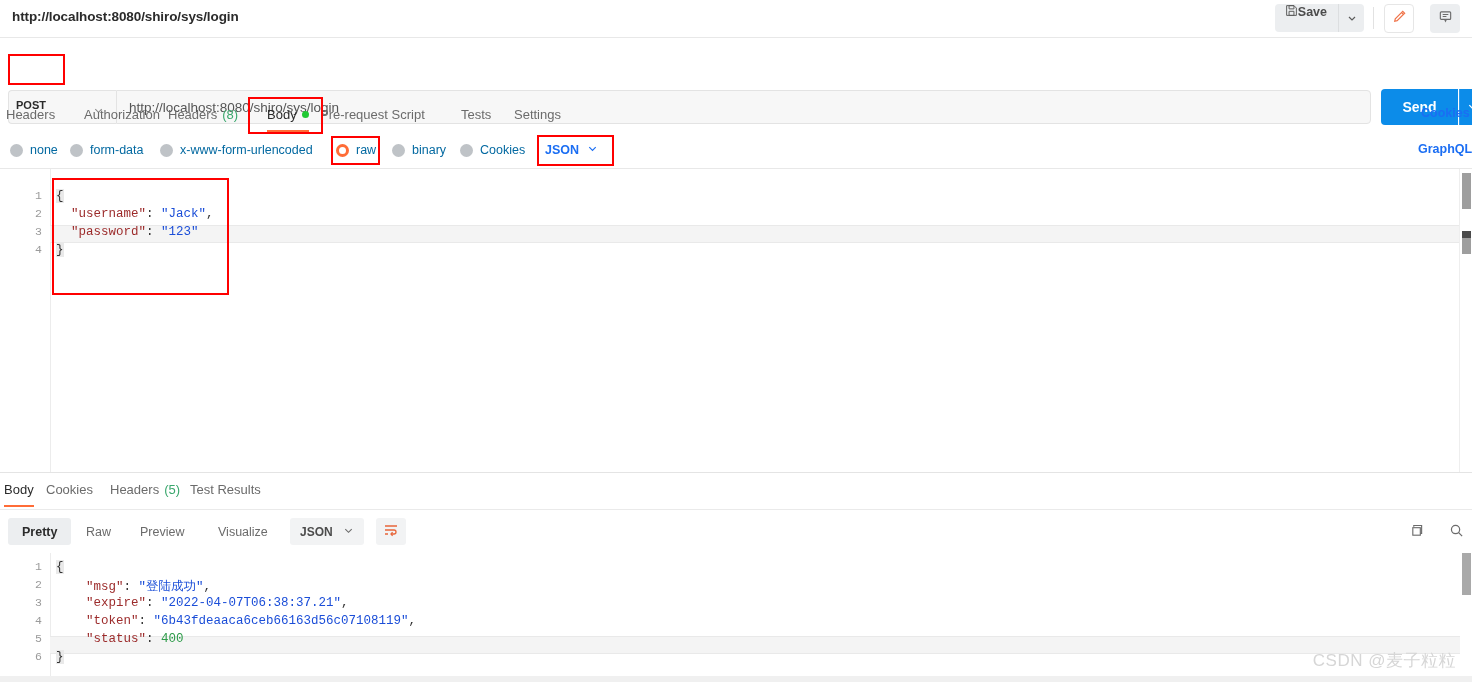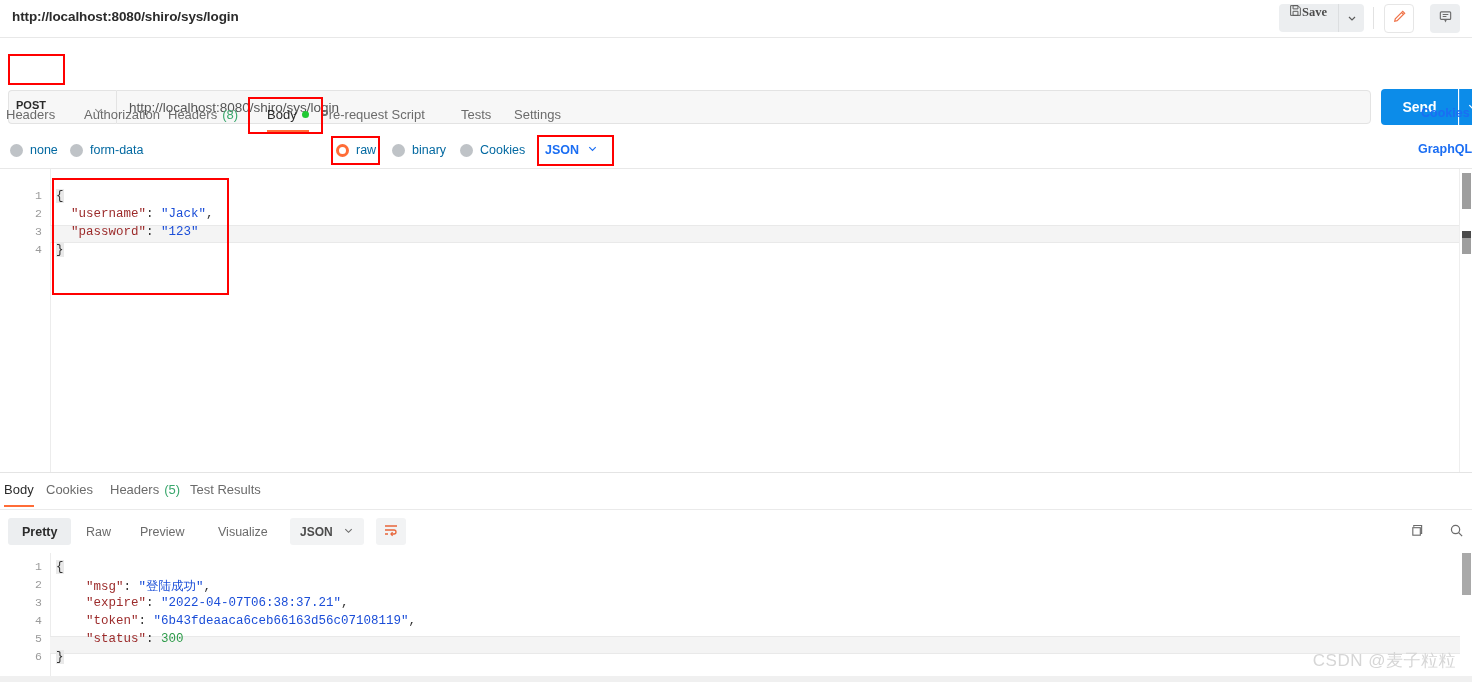--- a/index.html
+++ b/index.html
@@ -25,21 +25,20 @@
   }
   .save-group {
     position: absolute; right: 108px; top: 4px; height: 28px;
     display: flex; align-items: stretch;
     background: #eceef0; border-radius: 4px; overflow: hidden;
   }
   .save-btn {
     display: flex; align-items: center; 
     padding: 0 11px 12px 10px; font-size: 12.5px; color: #4c4c4c; font-weight: 600;
     cursor: pointer;
-    font-family: Liberation Serif, serif;
   }
   .save-caret {
     width: 26px; display: flex; align-items: center; justify-content: center;
     border-left: 1px solid #dcdee0; cursor: pointer;
   }
   .tb-divider {
     position: absolute; right: 98px; top: 7px; width: 1px; height: 22px;
     background: #e2e2e2;
   }
   .icon-sq {
@@ -352,20 +351,24 @@
 
   <div class="btype-row">
     <div class="radio-item" style="left:10px">
       <span class="rdot"></span>
       <span>none</span>
     </div>
     <div class="radio-item" style="left:70px">
       <span class="rdot"></span>
       <span>form-data</span>
     </div>
+    <div class="radio-item" style="left:160px">
+      <span class="rdot"></span>
+      <span>x-www-form-urlencoded</span>
+    </div>
     <div class="radio-item" style="left:336px">
       <span class="rdot sel"></span>
       <span>raw</span>
     </div>
     <div class="radio-item" style="left:392px">
       <span class="rdot"></span>
       <span>binary</span>
     </div>
     <div class="radio-item" style="left:460px">
       <span class="rdot"></span>
@@ -478,21 +481,21 @@
     <div class="gline" style="top:25px">2</div>
     <div class="gline" style="top:43px">3</div>
     <div class="gline" style="top:61px">4</div>
     <div class="gline" style="top:79px">5</div>
     <div class="gline" style="top:97px">6</div>
 
     <div class="code-line" style="top:7px"><span class="brace">{</span></div>
     <div class="code-line" style="top:25px"><span class="p">    </span><span class="k">"msg"</span><span class="p">: </span><span class="v">"登陆成功"</span><span class="p">,</span></div>
     <div class="code-line" style="top:43px"><span class="p">    </span><span class="k">"expire"</span><span class="p">: </span><span class="v">"2022-04-07T06:38:37.21"</span><span class="p">,</span></div>
     <div class="code-line" style="top:61px"><span class="p">    </span><span class="k">"token"</span><span class="p">: </span><span class="v">"6b43fdeaaca6ceb66163d56c07108119"</span><span class="p">,</span></div>
-    <div class="code-line" style="top:79px"><span class="p">    </span><span class="k">"status"</span><span class="p">: </span><span class="num">300</span></div>
+    <div class="code-line" style="top:79px"><span class="p">    </span><span class="k">"status"</span><span class="p">: </span><span class="num">400</span></div>
     <div class="code-line" style="top:97px"><span class="brace">}</span></div>
 
     <div class="resp-vscroll">
       <div class="resp-thumb"></div>
     </div>
     <div class="resp-bottom-scroll"></div>
   </div>
 
   <div class="watermark">CSDN @麦子粒粒</div>
 

